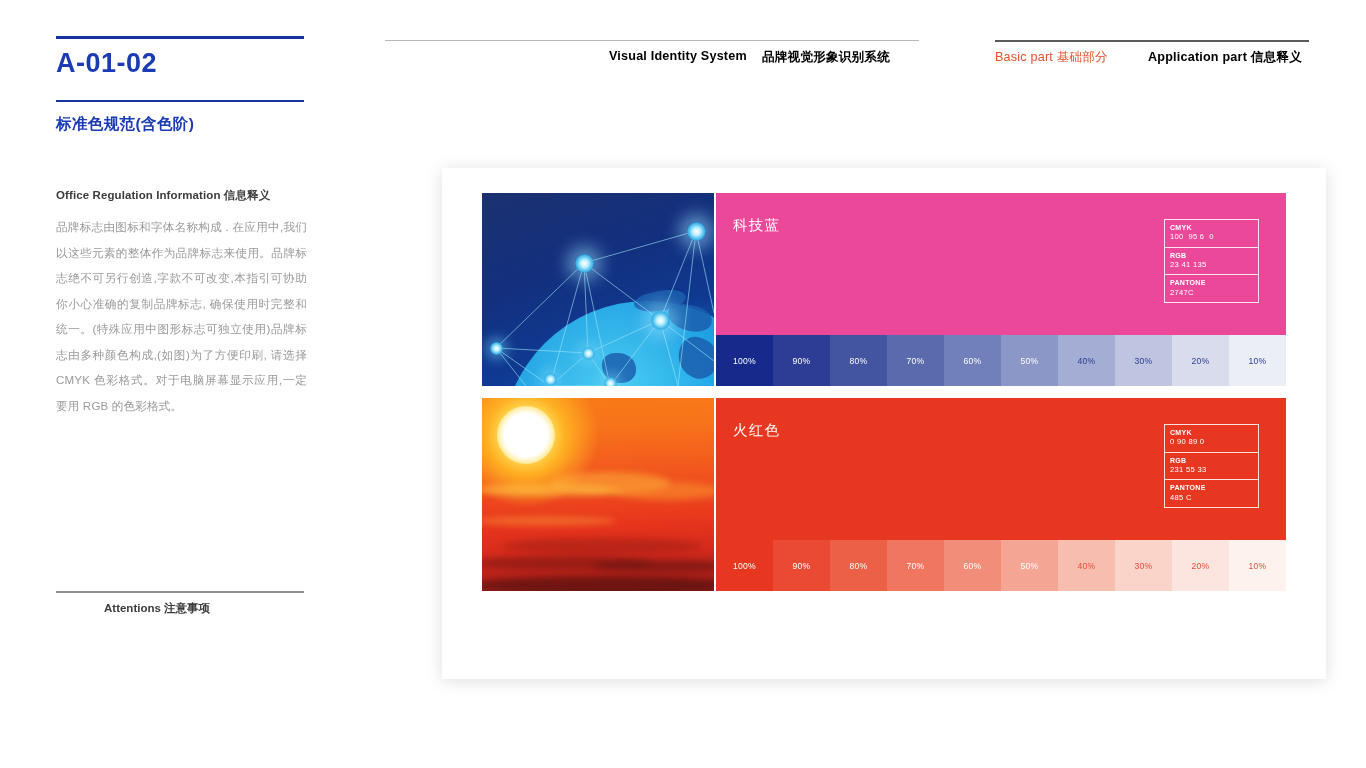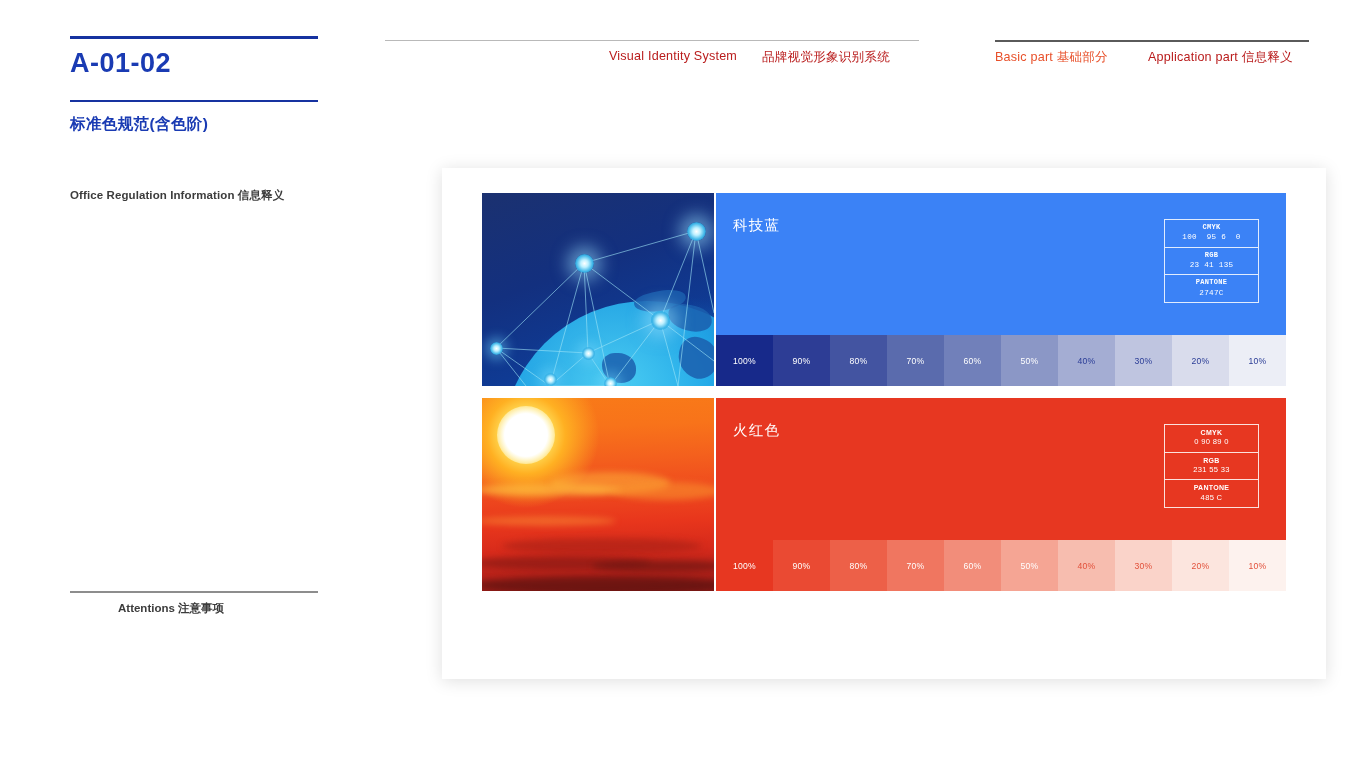--- a/index.html
+++ b/index.html
@@ -14,21 +14,21 @@
   .page {
     position: relative;
     width: 1366px;
     height: 768px;
     background: #ffffff;
   }
 
   
   .left-col {
     position: absolute;
-    left: 70px;
+    left: 56px;
     top: 0;
     width: 250px;
     height: 768px;
   }
 
   .rule-thick {
     position: absolute;
     left: 0; top: 36px;
     width: 248px; height: 3px;
     background: #1632a0;
@@ -114,23 +114,24 @@
   .nav-rule-right {
     position: absolute;
     left: 995px; top: 40px;
     width: 314px; height: 1.6px;
     background: #5a5a5a;
   }
   .nav-item {
     position: absolute;
     top: 49px;
     font-size: 12.6px;
-    color: #b91c1c;
+    color: #000000;
     white-space: nowrap;
     letter-spacing: 0.2px;
+    font-weight: bold;
   }
   .nav-vis-en  { left: 609px; }
   .nav-vis-cn  { left: 762px; }
   .nav-basic   { left: 995px; color: #e8502a; font-weight: normal; }
   .nav-app     { left: 1148px; }
 
   
   .card {
     position: absolute;
     left: 442px; top: 168px;
@@ -238,21 +239,20 @@
     font-size: 14.5px;
     color: #ffffff;
     letter-spacing: 1.2px;
   }
 
   .spec-box {
     position: absolute;
     right: 27px; top: 26px;
     width: 95px;
     border: 1px solid rgba(255,255,255,0.85);
-    text-align: center;
   }
   .spec-cell {
     padding: 3px 5px 4px 5px;
     border-bottom: 1px solid rgba(255,255,255,0.85);
   }
   .spec-cell:last-child { border-bottom: none; }
   .spec-label {
     font-size: 7px;
     font-weight: bold;
     color: #ffffff;
@@ -290,20 +290,21 @@
 
 <div class="page">
 
   <div class="left-col">
     <div class="rule-thick"></div>
     <div class="doc-code">A-01-02</div>
     <div class="rule-thin"></div>
     <div class="section-title">标准色规范(含色阶)</div>
 
     <div class="info-heading">Office Regulation Information  信息释义</div>
+    <div class="info-body">品牌标志由图标和字体名称构成 . 在应用中,我们以这些元素的整体作为品牌标志来使用。品牌标志绝不可另行创造,字款不可改变,本指引可协助你小心准确的复制品牌标志, 确保使用时完整和统一。(特殊应用中图形标志可独立使用)品牌标志由多种颜色构成,(如图)为了方便印刷, 请选择 CMYK 色彩格式。对于电脑屏幕显示应用,一定要用 RGB 的色彩格式。</div>
 
     <div class="rule-grey"></div>
     <div class="attn-heading">Attentions 注意事项</div>
   </div>
 
   <div class="nav-rule-left"></div>
   <div class="nav-rule-right"></div>
   <div class="nav-item nav-vis-en">Visual Identity System</div>
   <div class="nav-item nav-vis-cn">品牌视觉形象识别系统</div>
   <div class="nav-item nav-basic">Basic part  基础部分</div>
@@ -347,21 +348,21 @@
         <div class="node big" style="left:102px;top:70px;"></div>
         <div class="node big" style="left:214px;top:38px;"></div>
         <div class="node big" style="left:178px;top:127px;"></div>
         <div class="node" style="left:14px;top:155px;"></div>
         <div class="node" style="left:106px;top:160px;"></div>
         <div class="node" style="left:68px;top:186px;"></div>
         <div class="node" style="left:128px;top:190px;"></div>
       </div>
 
       <div class="panel">
-        <div class="panel-main" style="background:#3b82f6;font-family:Liberation Mono, monospace;">
+        <div class="panel-main" style="background:#ec4899;">
           <div class="panel-name">科技蓝</div>
 
           <div class="spec-box">
             <div class="spec-cell">
               <div class="spec-label">CMYK</div>
               <div class="spec-value">100  95 6  0</div>
             </div>
             <div class="spec-cell">
               <div class="spec-label">RGB</div>
               <div class="spec-value">23 41 135</div>

